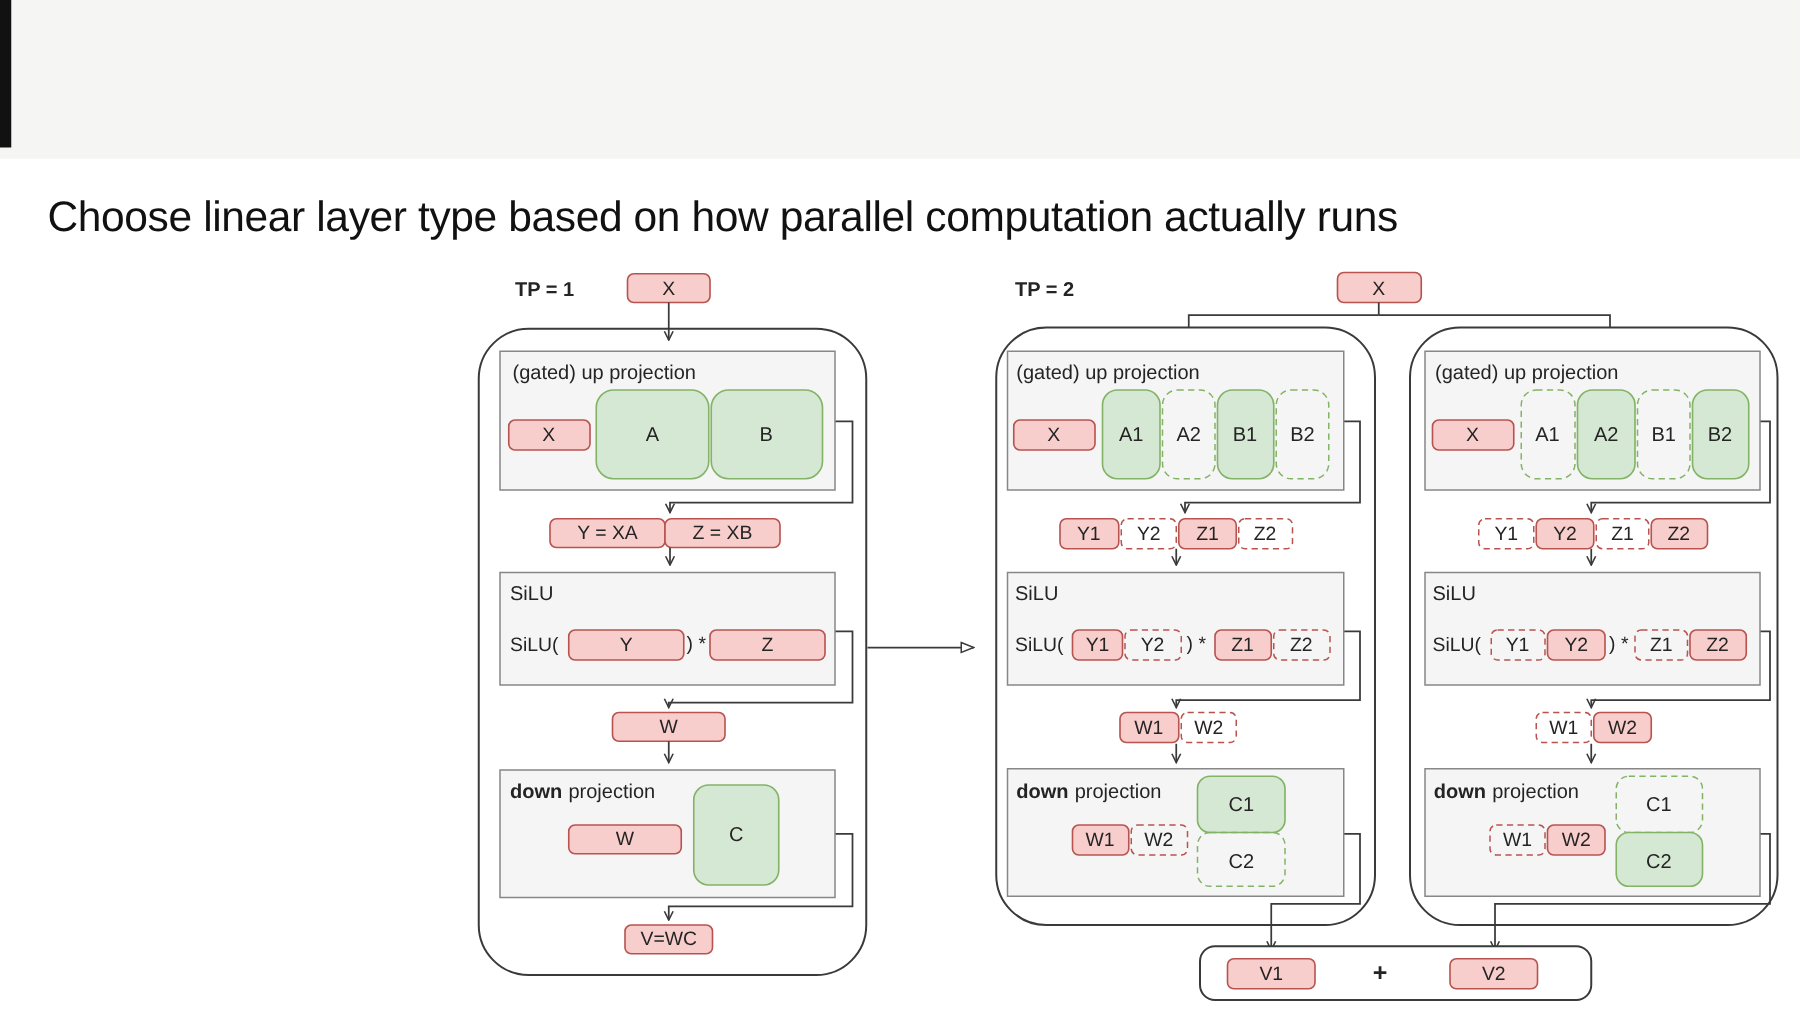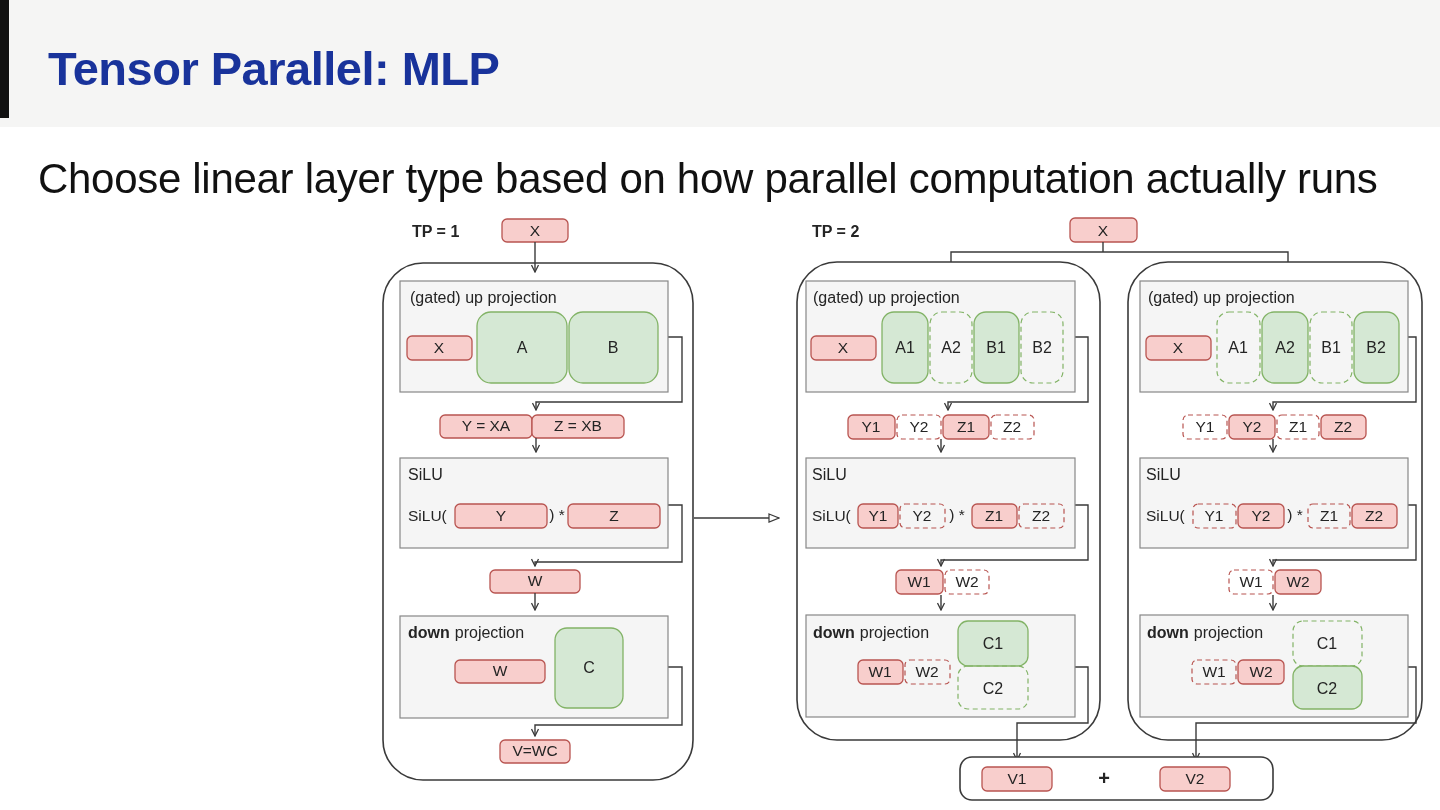--- a/index.html
+++ b/index.html
@@ -3,42 +3,41 @@
 <meta charset="utf-8">
 <style>
   html,body{margin:0;padding:0;background:#fff;}
   body{width:1440px;height:810px;position:relative;overflow:hidden;
        font-family:"Liberation Sans",sans-serif;}
   .stage{position:absolute;inset:0;width:1440px;height:810px;}
   .header-band{position:absolute;left:0;top:0;width:1440px;height:127px;background:#f5f5f4;}
   .accent-bar{position:absolute;left:0;top:0;width:9px;height:118px;background:#111;}
   .slide-title{position:absolute;left:48px;top:41px;font-size:47px;font-weight:bold;
                color:#19339b;letter-spacing:-0.5px;white-space:nowrap;}
-  .slide-subtitle{position:absolute;left:38px;top:155px;font-size:42px;color:#111;
+  .slide-subtitle{position:absolute;left:38px;top:155px;font-size:34px;color:#111;
                   white-space:nowrap;letter-spacing:-0.3px;}
   svg{position:absolute;left:0;top:0;}
   svg text{font-family:"Liberation Sans",sans-serif;fill:#242424;font-size:15.5px;}
   .ctr{text-anchor:middle;}
   .t16{font-size:16px;}
   .bold{font-weight:bold;}
   .cont{fill:#ffffff;stroke:#3a3a3a;stroke-width:1.6;}
   .sec{fill:#f5f5f5;stroke:#878787;stroke-width:1.2;}
   .pk{fill:#f8cecc;stroke:#b85450;stroke-width:1.3;}
   .pkd{fill:none;stroke:#b85450;stroke-width:1.2;stroke-dasharray:5 3.5;}
   .gr{fill:#d5e8d4;stroke:#82b366;stroke-width:1.3;}
   .grd{fill:none;stroke:#82b366;stroke-width:1.2;stroke-dasharray:5 3.5;}
   .edge{fill:none;stroke:#3a3a3a;stroke-width:1.4;}
 </style>
 </head>
 <body>
 
 <div class="stage">
   <div class="header-band"></div>
   <div class="accent-bar"></div>
-  <div class="slide-title">Tensor Parallel: MLP</div>
   <div class="slide-subtitle">Choose linear layer type based on how parallel computation actually runs</div>
 
   <svg width="1440" height="810" viewBox="0 0 1440 810">
     <defs>
       <marker id="ah" viewBox="0 0 9 9" refX="8" refY="4.5" markerWidth="9" markerHeight="9" markerUnits="userSpaceOnUse" orient="auto">
         <path d="M1 1 L8 4.5 L1 8" fill="none" stroke="#3a3a3a" stroke-width="1.3"></path>
       </marker>
       <marker id="aho" viewBox="0 0 12 10" refX="11" refY="5" markerWidth="12" markerHeight="10" markerUnits="userSpaceOnUse" orient="auto">
         <path d="M1 1 L11 5 L1 9 Z" fill="#ffffff" stroke="#3a3a3a" stroke-width="1.2"></path>
       </marker>

